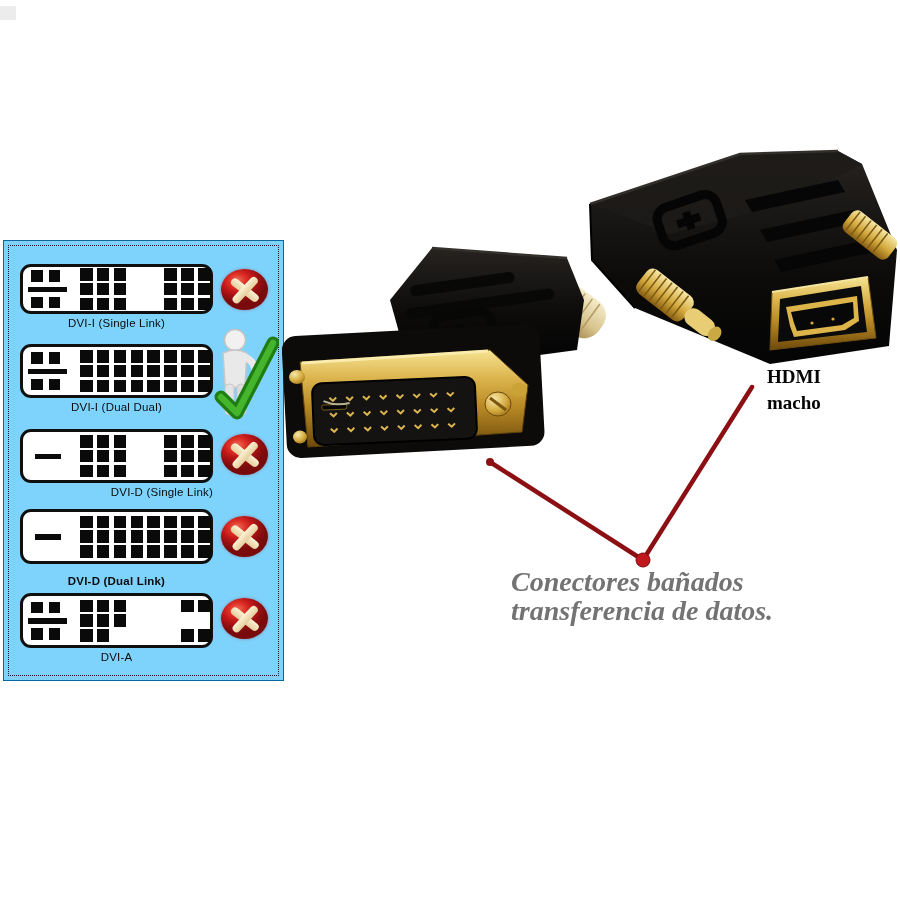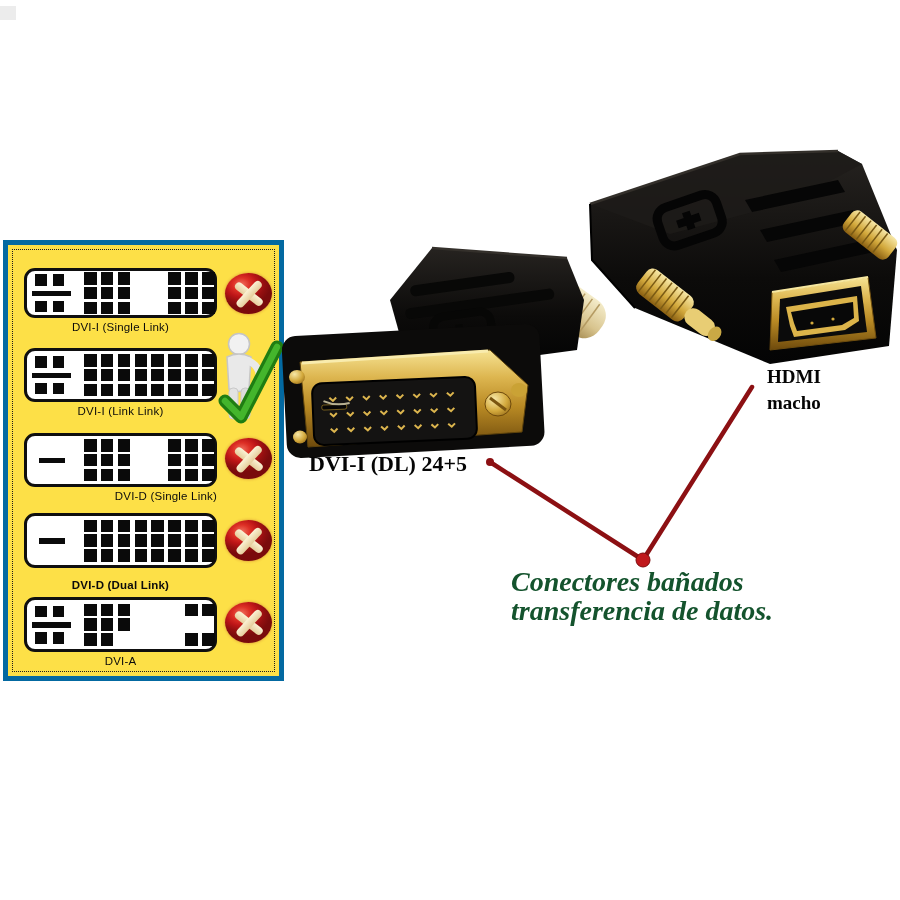--- a/index.html
+++ b/index.html
@@ -1,21 +1,21 @@
 <!DOCTYPE html>
 <html><head>
 <meta charset="utf-8">
 <style>
   html,body{margin:0;padding:0;}
   body{width:900px;height:900px;background:#ffffff;position:relative;overflow:hidden;
        font-family:"Liberation Sans",sans-serif;}
   .abs{position:absolute;}
   
   .panel{position:absolute;left:3px;top:240px;width:281px;height:441px;
-         background:#fde047;border:5px solid #0369a1;box-sizing:border-box;}
+         background:#7dd3fc;border:1px solid #0369a1;box-sizing:border-box;}
   .panel-inner{position:absolute;left:4px;top:4px;right:4px;bottom:4px;
          border:1.5px dotted #1c1c1c;pointer-events:none;}
   .conn{position:absolute;left:16px;width:193px;background:#fff;border:3px solid #0f0f0f;
         border-radius:11px;box-sizing:border-box;}
   .conn-label{position:absolute;left:16px;width:193px;text-align:center;
         font-size:11.5px;color:#0b0b0b;letter-spacing:.2px;}
   .cross-wrap{position:absolute;left:5px;top:50%;width:40px;height:40px;transform:translateY(-50%);}
   .cross-sq{position:absolute;width:11.5px;height:11.5px;background:#0a0a0a;}
   .hbar{position:absolute;height:5.5px;background:#0a0a0a;}
   .grid-wrap{position:absolute;left:57px;top:50%;width:131px;height:42px;transform:translateY(-50%);}
@@ -29,21 +29,21 @@
      background:linear-gradient(180deg,#fbf2d5,#e5cd9b);}
   .xicon::before{transform:translate(-50%,-50%) rotate(38deg);}
   .xicon::after{transform:translate(-50%,-50%) rotate(-47deg);}
   
   .serifbold{font-family:"Liberation Serif",serif;font-weight:700;color:#050505;}
   #dvi-plug-label{left:300px;top:451px;width:176px;text-align:center;line-height:25px;}
   #dvi-plug-label .l1{font-size:22px;}
   #dvi-plug-label .l2{font-size:20px;}
   #hdmi-port-label{left:767px;top:364px;width:110px;text-align:left;line-height:26px;font-size:19px;}
   #gold-note{left:511px;top:568px;width:320px;font-family:"Liberation Serif",serif;
-     font-style:italic;font-weight:600;font-size:28px;line-height:28.5px;color:#14532d;}
+     font-style:italic;font-weight:600;font-size:28px;line-height:28.5px;color:#737373;}
   .corner-artifact{position:absolute;left:0;top:6px;width:16px;height:14px;background:#ececec;}
 </style>
 </head>
 <body>
 
 <div class="corner-artifact"></div>
 
 <div class="panel">
   <div class="panel-inner"></div>
   <div id="panel-rows">
@@ -106,21 +106,21 @@
           <div class="pin" style="left: 0px; top: 29.5px;"></div>
           <div class="pin" style="left: 16.86px; top: 29.5px;"></div>
           <div class="pin" style="left: 33.72px; top: 29.5px;"></div>
           <div class="pin" style="left: 50.58px; top: 29.5px;"></div>
           <div class="pin" style="left: 67.44px; top: 29.5px;"></div>
           <div class="pin" style="left: 84.3px; top: 29.5px;"></div>
           <div class="pin" style="left: 101.16px; top: 29.5px;"></div>
           <div class="pin" style="left: 118.02px; top: 29.5px;"></div>
         </div>
       </div>
-      <div class="conn-label" style="top: 160px;">DVI-I (Link Link)</div>
+      <div class="conn-label" style="top: 160px;">DVI-I (Dual Dual)</div>
       <div class="conn" style="top: 188px; height: 54px;">
         <div class="cross-wrap">
           <div class="hbar" style="left: 7px; top: 17.5px; width: 26px;"></div>
         </div>
         <div class="grid-wrap">
           <div class="pin" style="left: 0px; top: 0px;"></div>
           <div class="pin" style="left: 16.86px; top: 0px;"></div>
           <div class="pin" style="left: 33.72px; top: 0px;"></div>
           <div class="pin" style="left: 84.3px; top: 0px;"></div>
           <div class="pin" style="left: 101.16px; top: 0px;"></div>
@@ -379,21 +379,20 @@
 </svg>
 
 <svg class="abs" style="left:440px;top:380px;" width="330" height="195" viewBox="0 0 330 195">
   <line x1="50" y1="82" x2="203" y2="180" stroke="#8c1013" stroke-width="4.5" stroke-linecap="round"></line>
   <line x1="203" y1="180" x2="312" y2="7" stroke="#8c1013" stroke-width="4.5" stroke-linecap="round"></line>
   <circle cx="50" cy="82" r="4" fill="#8c1013"></circle>
   <circle cx="203" cy="180" r="7" fill="#c0181c" stroke="#7e0a0c" stroke-width="1"></circle>
 </svg>
 
 <div id="dvi-plug-label" class="abs serifbold">
-  <div class="l1">DVI-I (DL) 24+5</div>
 </div>
 
 <div id="hdmi-port-label" class="abs serifbold">
   <div>HDMI</div>
   <div>macho</div>
 </div>
 
 <div id="gold-note" class="abs">
   <div>Conectores bañados</div>
   <div>transferencia de datos.</div>

